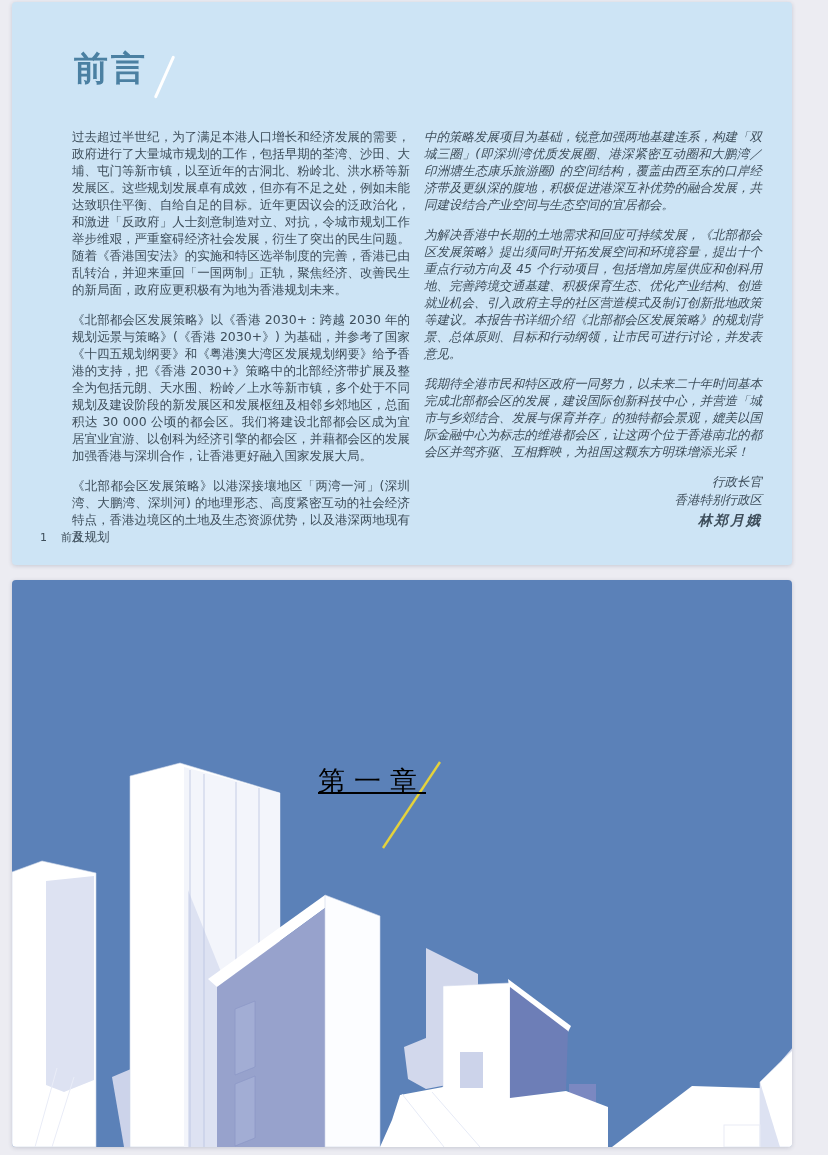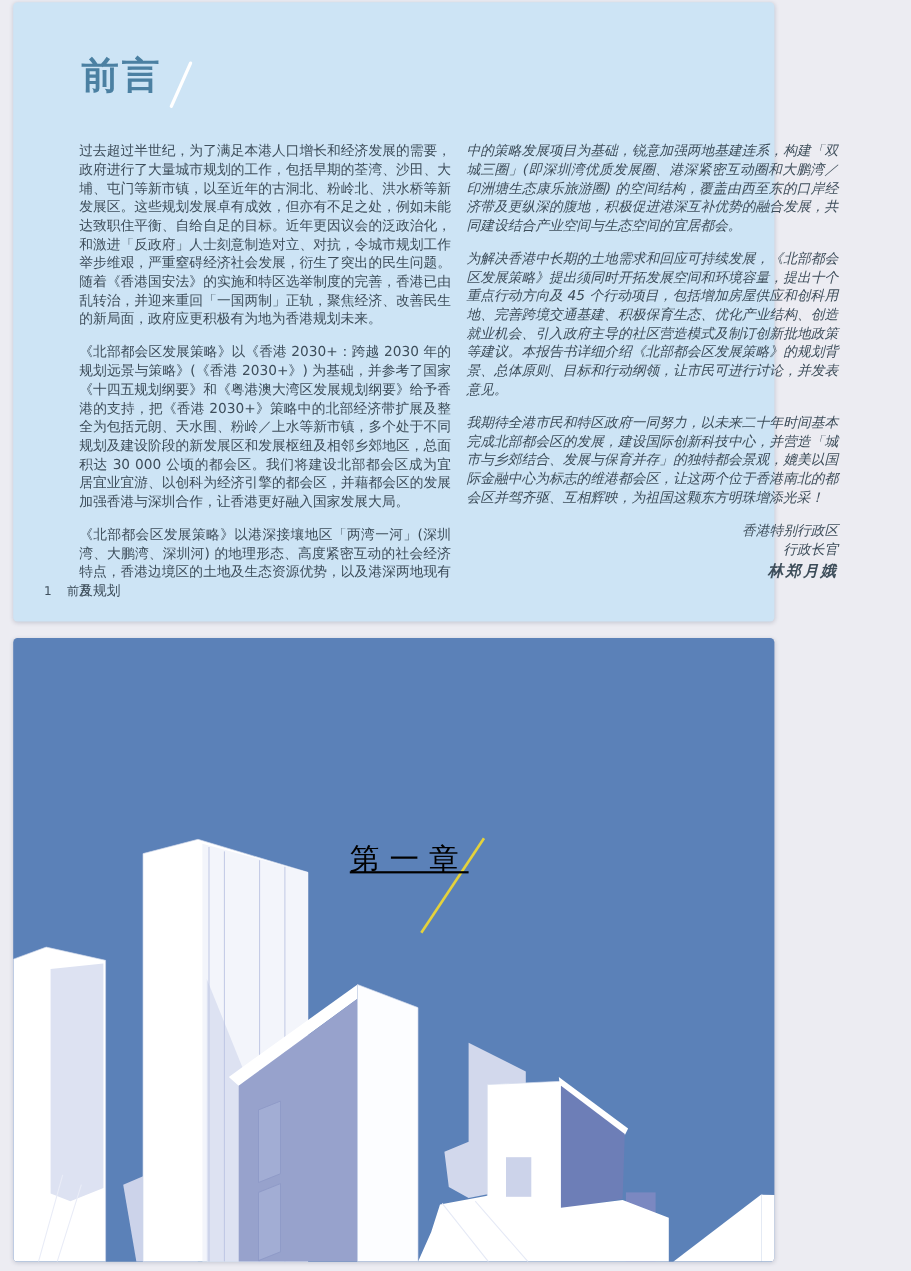--- a/index.html
+++ b/index.html
@@ -7,21 +7,21 @@
     --page2_bg:#5b81b8; --slash_yellow:#e4d23c; --building_white:#ffffff;
     --building_light:#dde2f2; --building_mid:#97a2cc; --building_slope:#6d7eb7; --building_block:#7b88c1;
   }
   *{margin:0;padding:0;box-sizing:border-box;}
   html,body{width:828px;height:1155px;}
   body{
     position:relative;background:var(--viewer_bg);
     font-family:"DejaVu Sans","Liberation Sans",sans-serif;
     overflow:hidden;
   }
-  .page{position:absolute;left:12px;width:692px;border-radius:4px;
+  .page{position:absolute;left:12px;width:780px;border-radius:4px;
         box-shadow:0 1px 4px rgba(50,60,90,.20);}
   
   .page1{top:2px;height:563px;background:var(--page1_bg);}
   .p1-title{position:absolute;left:62px;top:44px;font-size:34px;font-weight:600;
             letter-spacing:3px;color:var(--title_teal);}
   .p1-slash{position:absolute;left:151px;top:52px;width:3px;height:46px;background:#ffffff;
             transform:rotate(24deg);border-radius:2px;}
   .col{position:absolute;top:126px;width:338px;color:var(--body_text);
        font-size:12.5px;line-height:17px;text-align:justify;}
   .col-left{left:60px;}
@@ -51,22 +51,22 @@
     <p>过去超过半世纪，为了满足本港人口增长和经济发展的需要，政府进行了大量城市规划的工作，包括早期的荃湾、沙田、大埔、屯门等新市镇，以至近年的古洞北、粉岭北、洪水桥等新发展区。这些规划发展卓有成效，但亦有不足之处，例如未能达致职住平衡、自给自足的目标。近年更因议会的泛政治化，和激进「反政府」人士刻意制造对立、对抗，令城市规划工作举步维艰，严重窒碍经济社会发展，衍生了突出的民生问题。随着《香港国安法》的实施和特区选举制度的完善，香港已由乱转治，并迎来重回「一国两制」正轨，聚焦经济、改善民生的新局面，政府应更积极有为地为香港规划未来。</p>
     <p>《北部都会区发展策略》以《香港 2030+：跨越 2030 年的规划远景与策略》(《香港 2030+》) 为基础，并参考了国家《十四五规划纲要》和《粤港澳大湾区发展规划纲要》给予香港的支持，把《香港 2030+》策略中的北部经济带扩展及整全为包括元朗、天水围、粉岭／上水等新市镇，多个处于不同规划及建设阶段的新发展区和发展枢纽及相邻乡郊地区，总面积达 30 000 公顷的都会区。我们将建设北部都会区成为宜居宜业宜游、以创科为经济引擎的都会区，并藉都会区的发展加强香港与深圳合作，让香港更好融入国家发展大局。</p>
     <p>《北部都会区发展策略》以港深接壤地区「两湾一河」(深圳湾、大鹏湾、深圳河) 的地理形态、高度紧密互动的社会经济特点，香港边境区的土地及生态资源优势，以及港深两地现有及规划</p>
   </div>
 
   <div class="col col-right">
     <p>中的策略发展项目为基础，锐意加强两地基建连系，构建「双城三圈」(即深圳湾优质发展圈、港深紧密互动圈和大鹏湾／印洲塘生态康乐旅游圈) 的空间结构，覆盖由西至东的口岸经济带及更纵深的腹地，积极促进港深互补优势的融合发展，共同建设结合产业空间与生态空间的宜居都会。</p>
     <p>为解决香港中长期的土地需求和回应可持续发展，《北部都会区发展策略》提出须同时开拓发展空间和环境容量，提出十个重点行动方向及 45 个行动项目，包括增加房屋供应和创科用地、完善跨境交通基建、积极保育生态、优化产业结构、创造就业机会、引入政府主导的社区营造模式及制订创新批地政策等建议。本报告书详细介绍《北部都会区发展策略》的规划背景、总体原则、目标和行动纲领，让市民可进行讨论，并发表意见。</p>
     <p>我期待全港市民和特区政府一同努力，以未来二十年时间基本完成北部都会区的发展，建设国际创新科技中心，并营造「城市与乡郊结合、发展与保育并存」的独特都会景观，媲美以国际金融中心为标志的维港都会区，让这两个位于香港南北的都会区并驾齐驱、互相辉映，为祖国这颗东方明珠增添光采！</p>
     <div class="signature">
+      <div class="sig-line">行政长官</div>
       <div class="sig-line">香港特别行政区</div>
-      <div class="sig-line">行政长官</div>
       <div class="sig-name">林郑月娥</div>
     </div>
   </div>
 
   <div class="p1-footer">
     <span class="fnum">1</span><span>前言</span>
   </div>
 </div>
 
 <div class="page page2">

